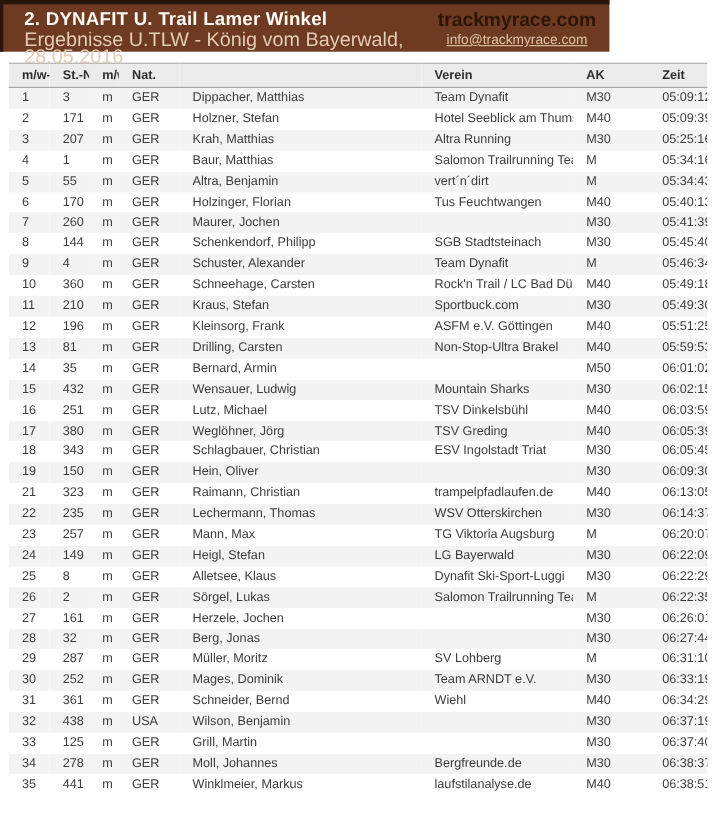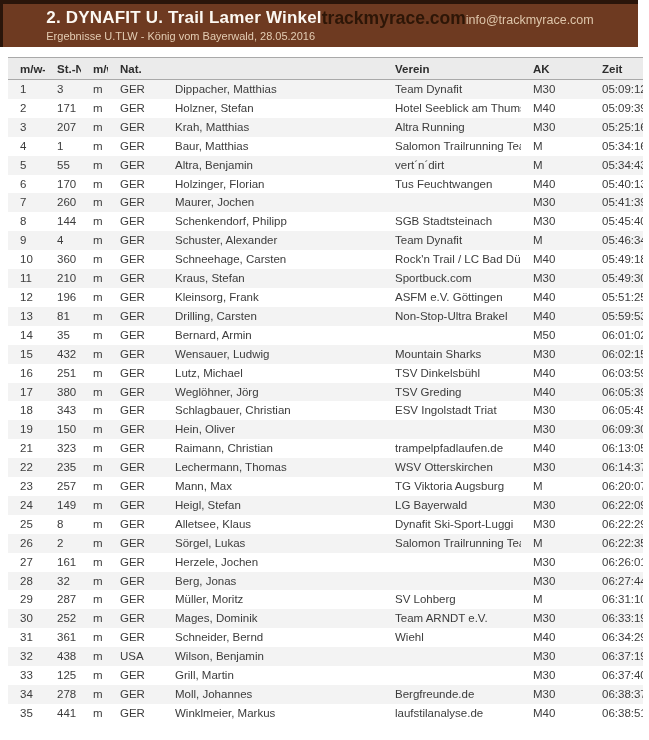--- a/index.html
+++ b/index.html
@@ -4,59 +4,60 @@
 <style>
   * { box-sizing: border-box; margin: 0; padding: 0; }
   html, body {
     width: 649px; height: 740px;
     background: #ffffff;
     font-family: "Liberation Sans", sans-serif;
     overflow: hidden;
   }
   
   .page-header {
-    width: 638px;
+    width: 554px;
     height: 47px;
     background: #6e3a21;
     border-top: 4px solid #2a150a;
     border-left: 3px solid #2a150a;
     display: flex;
-    justify-content: center;
+    justify-content: flex-end;
     align-items: flex-start;
     padding: 4px 12px 0 19px;
   }
   .header-left { display: flex; flex-direction: column; }
   .event-title {
     font-size: 17px;
     font-weight: bold;
     color: #fcf8f2;
     line-height: 20px;
     letter-spacing: 0.2px;
   }
   .event-subtitle {
-    font-size: 11px;
+    font-size: 18px;
     color: #e3ccb3;
     line-height: 15px;
     margin-top: 1px;
   }
-  .header-right { display: flex; flex-direction: row; align-items: flex-end; }
+  .header-right { display: flex; flex-direction: column; align-items: flex-end; }
   .brand-site {
     font-size: 17.5px;
     font-weight: bold;
     color: #2d1607;
     line-height: 20px;
     cursor: pointer;
   }
   .brand-email {
     font-size: 12.5px;
     color: #ddc5aa;
     line-height: 15px;
     margin-top: 1px;
     margin-right: 8px;
     cursor: pointer;
+    text-decoration: underline;
   }
   
   table.results {
     table-layout: fixed;
     border-collapse: collapse;
     width: 635px;
     margin-left: 8px;
     margin-top: 10px;
     font-size: 11.5px;
     color: #3c3c3c;

